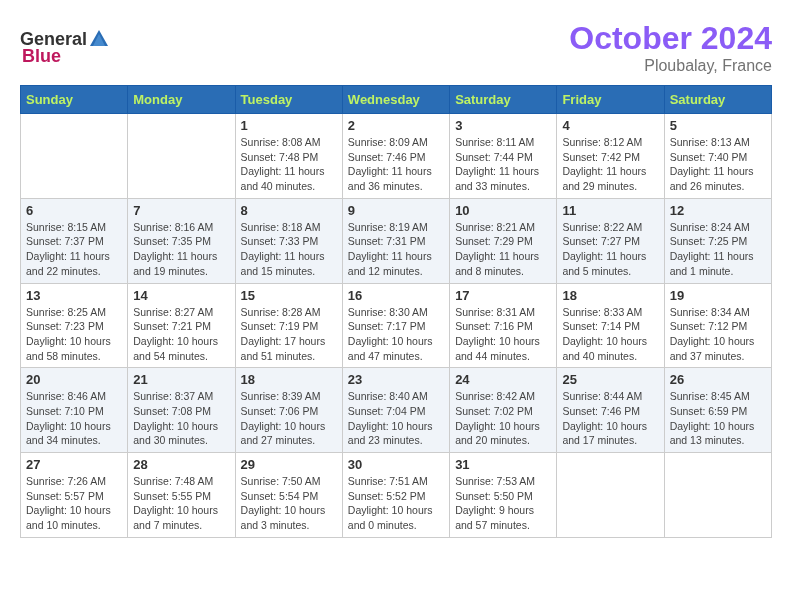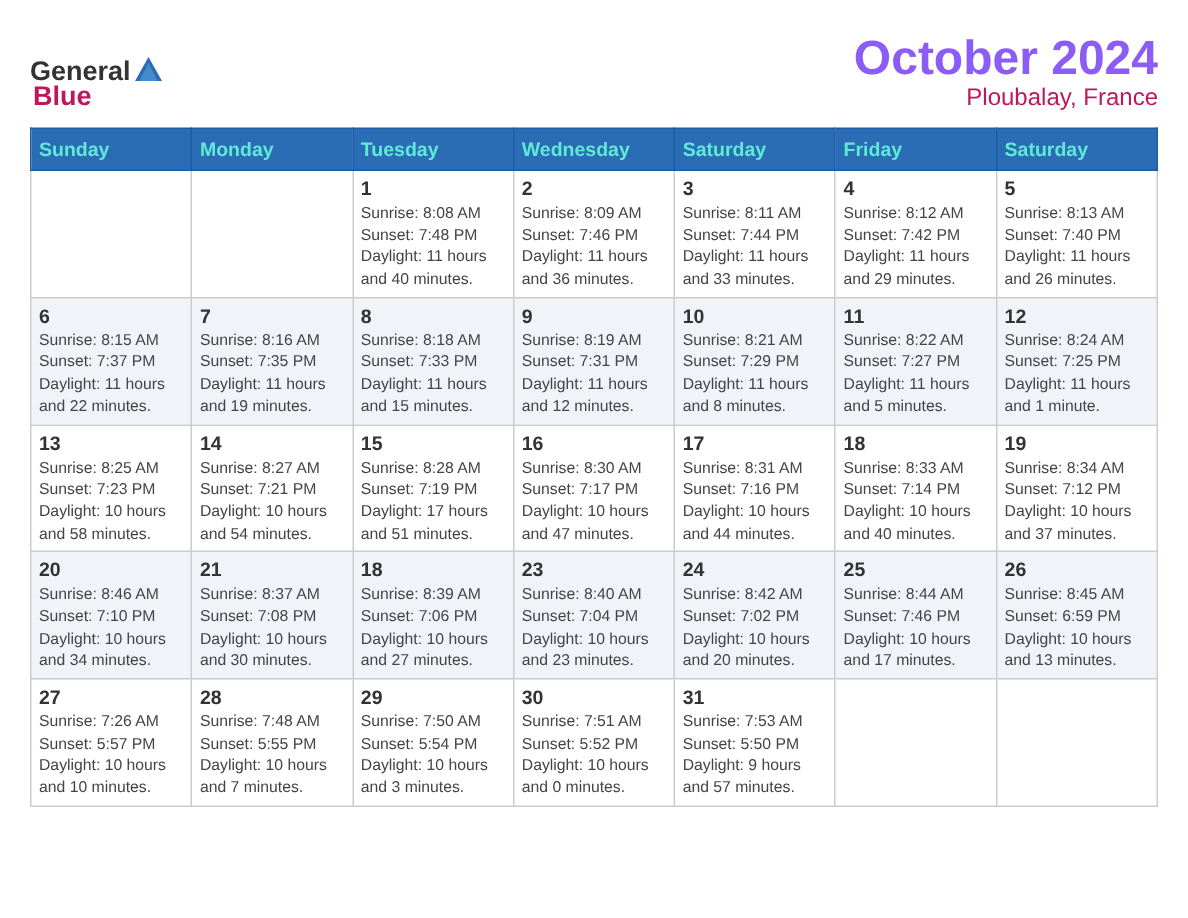--- a/index.html
+++ b/index.html
@@ -6,47 +6,47 @@
     body {
       font-family: Arial, sans-serif;
       background: #fff;
       width: 792px;
       min-height: 612px;
       padding: 20px;
     }
     .header {
       display: flex;
       justify-content: space-between;
-      align-items: flex-end;
+      align-items: center;
       margin-bottom: 10px;
     }
     .logo {
       display: flex;
       align-items: center;
     }
     .title-block {
       text-align: right;
     }
     .month-title {
       font-size: 32px;
       font-weight: bold;
       color: #8b5cf6;
     }
     .location-title {
       font-size: 16px;
-      color: #be185d;
+      color: #737373;
     }
     table {
       width: 100%;
       border-collapse: collapse;
       table-layout: fixed;
     }
     th {
       background-color: #2a6db5;
-      color: #5eead4;
+      color: #bef264;
       font-size: 13px;
       font-weight: bold;
       padding: 6px 5px;
       text-align: left;
       border: 1px solid #1a5ca8;
     }
     td {
       vertical-align: top;
       border: 1px solid #ccc;
       padding: 4px 5px;

